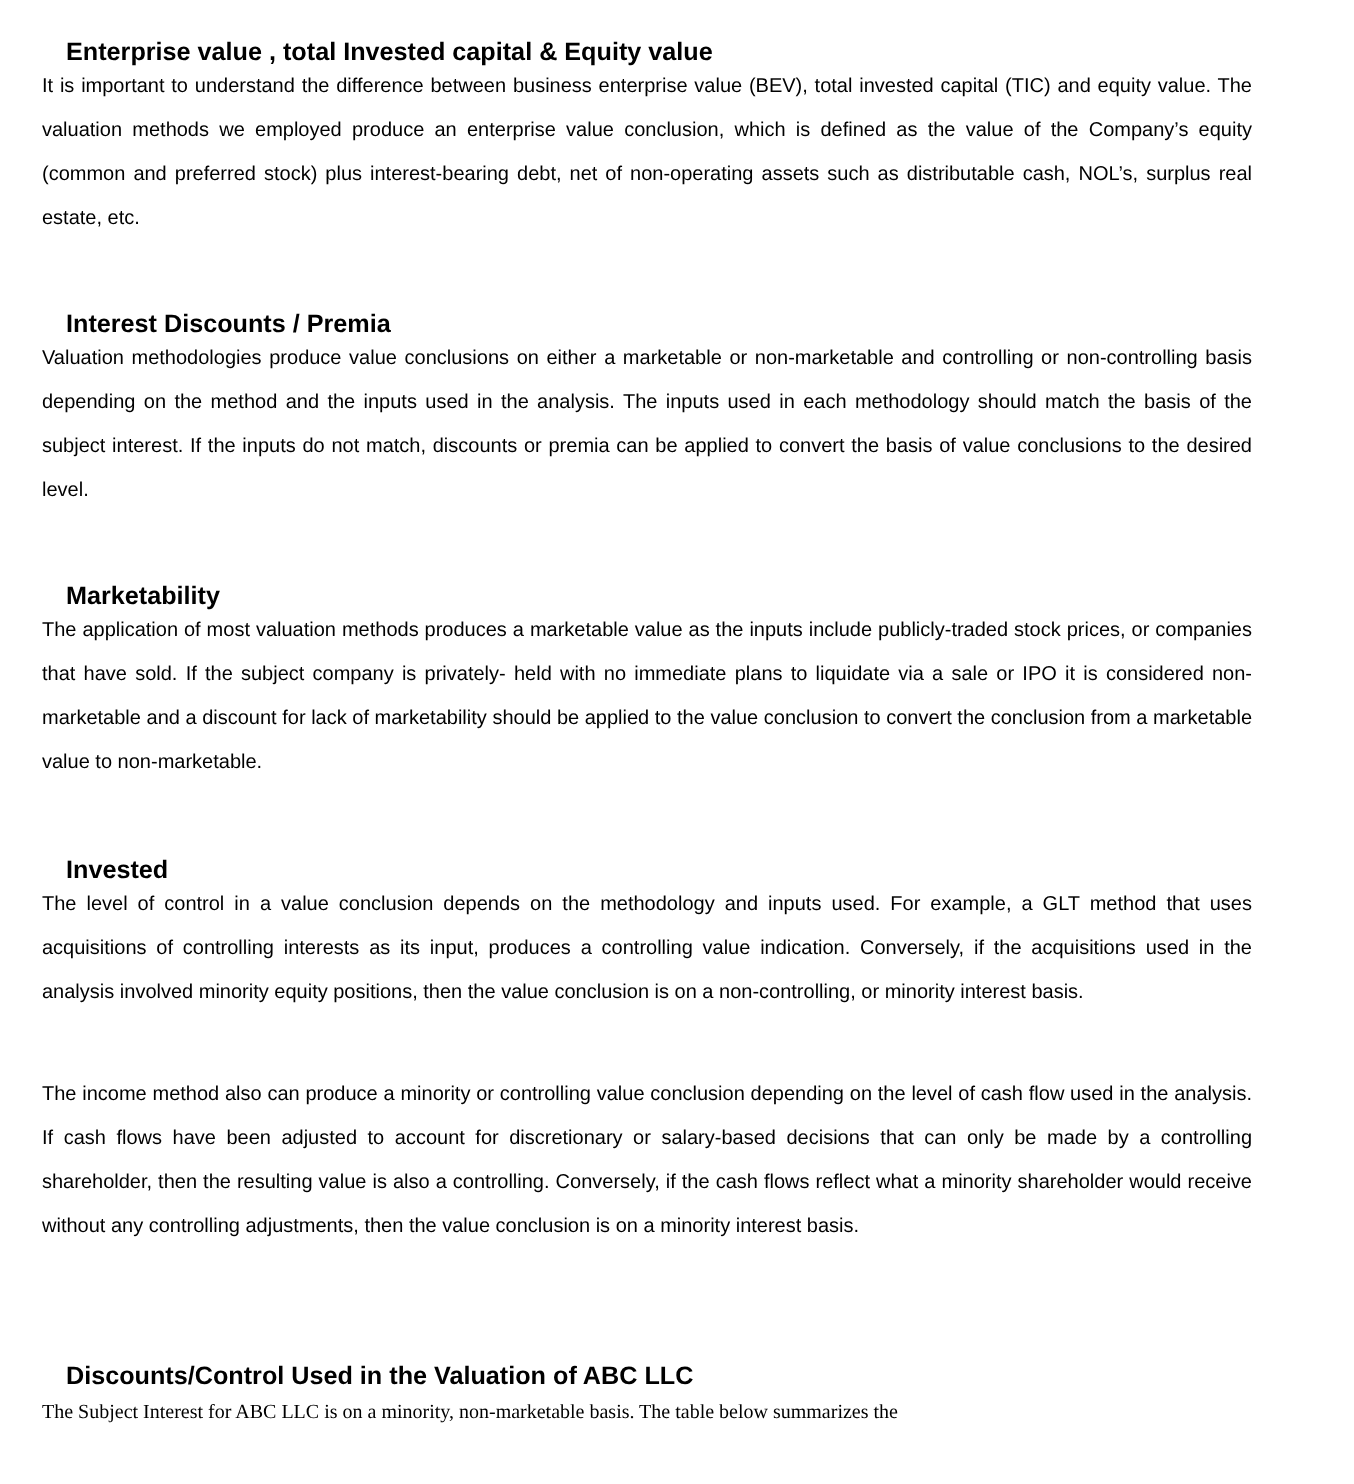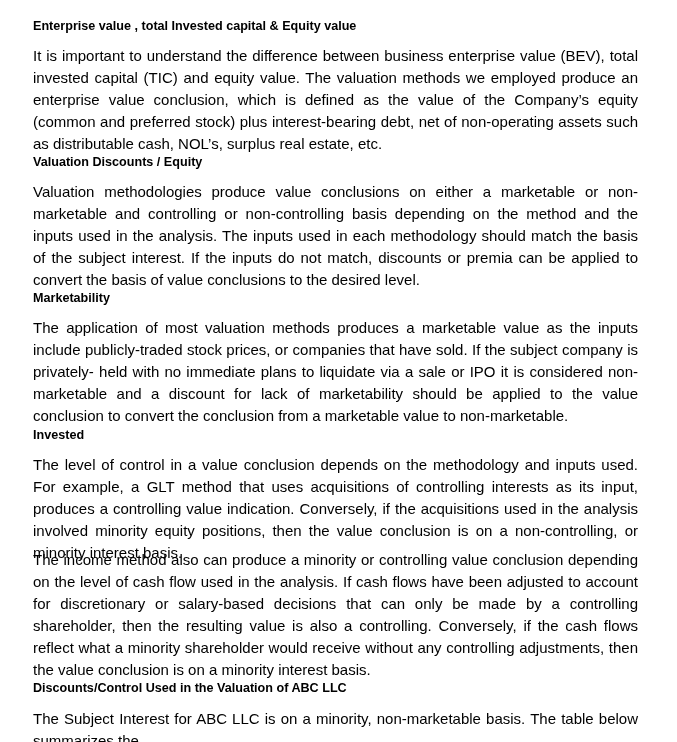--- a/index.html
+++ b/index.html
@@ -24,44 +24,44 @@
     .heading {
       font-weight: bold;
       font-size: 12.6px;
       line-height: 18px;
       margin: 16px;
       position: absolute;
       left: 0;
       white-space: nowrap;
     }
     .para {
-      font-size: 15px;
+      font-size: 10px;
       line-height: 22px;
-      margin: 16px;
+      margin: 4px;
       position: absolute;
       left: 0;
       width: 605px;
       text-align: justify;
       text-align-last: left;
     }
   </style>
 </head>
 <body>
 
 <div class="page">
 
   <h2 class="heading" style="top:1px;">Enterprise value , total Invested capital &amp; Equity value</h2>
   <p class="para" style="top:29px;">It is important to understand the difference between business enterprise value (BEV), total invested capital (TIC) and equity value. The valuation methods we employed produce an enterprise value conclusion, which is defined as the value of the Company’s equity (common and preferred stock) plus interest-bearing debt, net of non-operating assets such as distributable cash, NOL’s, surplus real estate, etc.</p>
 
-  <h2 class="heading" style="top:137px;">Valuation Discounts / Equity</h2>
+  <h2 class="heading" style="top:137px;">Interest Discounts / Premia</h2>
   <p class="para" style="top:165px;">Valuation methodologies produce value conclusions on either a marketable or non-marketable and controlling or non-controlling basis depending on the method and the inputs used in the analysis. The inputs used in each methodology should match the basis of the subject interest. If the inputs do not match, discounts or premia can be applied to convert the basis of value conclusions to the desired level.</p>
 
   <h2 class="heading" style="top:273px;">Marketability</h2>
   <p class="para" style="top:301px;">The application of most valuation methods produces a marketable value as the inputs include publicly-traded stock prices, or companies that have sold. If the subject company is privately- held with no immediate plans to liquidate via a sale or IPO it is considered non-marketable and a discount for lack of marketability should be applied to the value conclusion to convert the conclusion from a marketable value to non-marketable.</p>
 
   <h2 class="heading" style="top:410px;">Invested</h2>
   <p class="para" style="top:438px;">The level of control in a value conclusion depends on the methodology and inputs used. For example, a GLT method that uses acquisitions of controlling interests as its input, produces a controlling value indication. Conversely, if the acquisitions used in the analysis involved minority equity positions, then the value conclusion is on a non-controlling, or minority interest basis.</p>
   <p class="para" style="top:533px;">The income method also can produce a minority or controlling value conclusion depending on the level of cash flow used in the analysis. If cash flows have been adjusted to account for discretionary or salary-based decisions that can only be made by a controlling shareholder, then the resulting value is also a controlling. Conversely, if the cash flows reflect what a minority shareholder would receive without any controlling adjustments, then the value conclusion is on a minority interest basis.</p>
 
   <h2 class="heading" style="top:663px;">Discounts/Control Used in the Valuation of ABC LLC</h2>
-  <p class="para" style="top:692px;">The Subject Interest for ABC LLC is on a minority, non-marketable basis. The table below summarizes the</p>
+  <p class="para" style="top:692px;font-family:Liberation Serif, serif;">The Subject Interest for ABC LLC is on a minority, non-marketable basis. The table below summarizes the</p>
 
 </div>
 
 </body></html>

